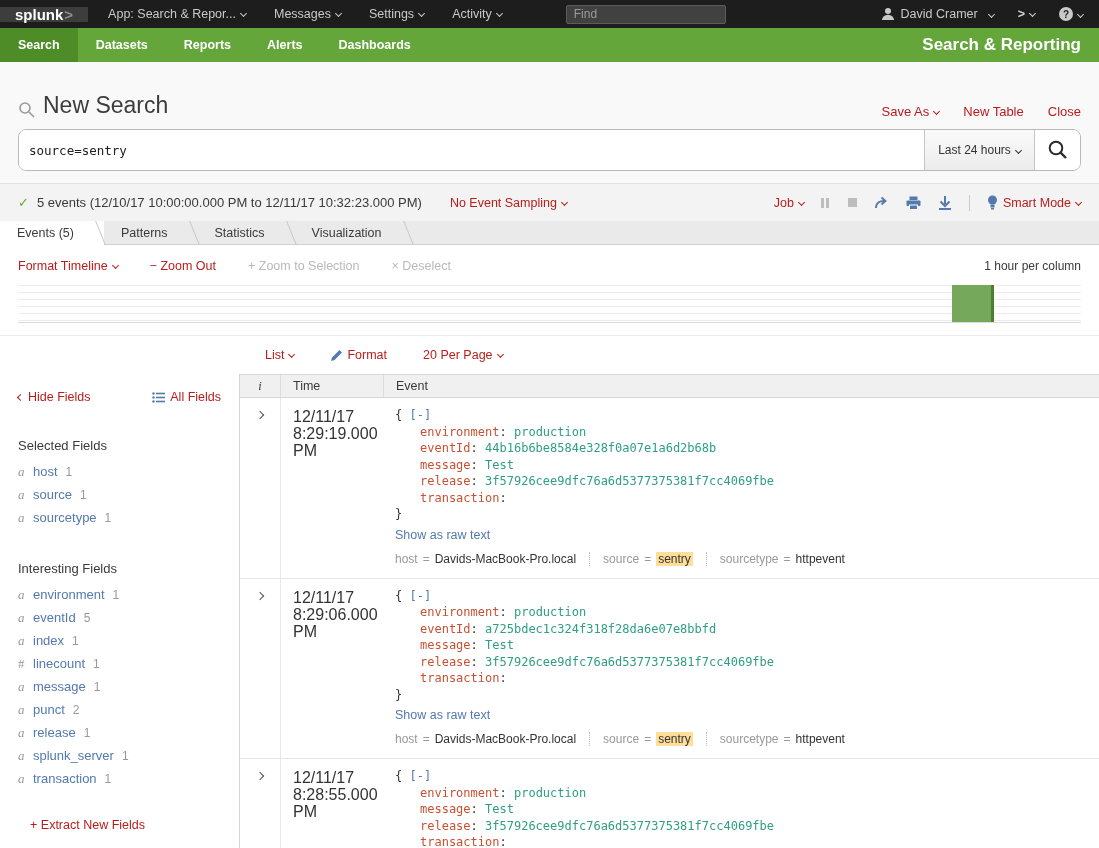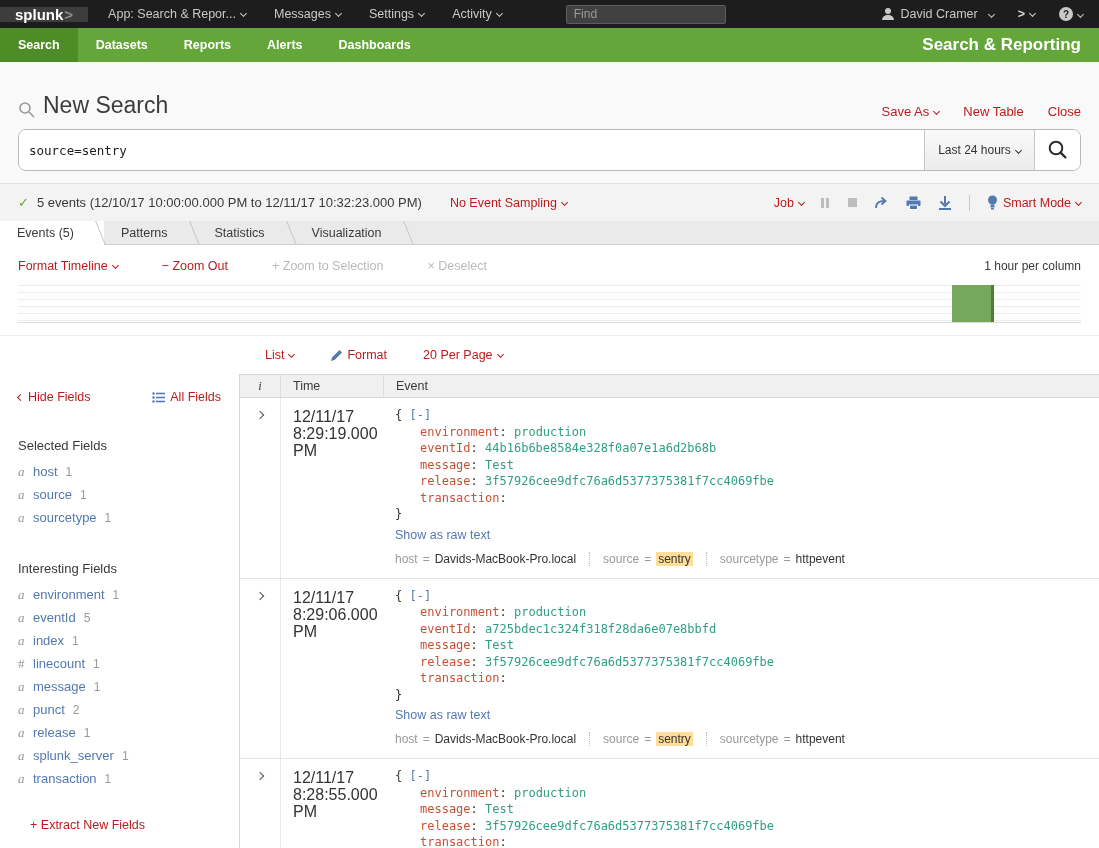--- a/index.html
+++ b/index.html
@@ -57,21 +57,21 @@
 
   
   .tabs{height:24px;background:#eaeaea;display:flex;font-size:12.5px;color:#3a3a3a;position:relative}
   .tabs::after{content:"";position:absolute;left:0;right:0;bottom:0;height:1px;background:#cfcfcf}
   .tab{position:relative;display:flex;align-items:center;padding:0 30px 0 17px;cursor:pointer;z-index:1}
   .tab .slant{position:absolute;right:3px;top:0;bottom:0;width:1px;background:#c6c6c6;transform:skewX(22deg)}
   .tab.active{background:#fff;z-index:2}
 
   
   .tlsec{padding:14px 18px 12px;border-bottom:1px solid #ececec}
-  .tlctl{display:flex;align-items:flex-start;font-size:12.5px;gap:44px}
+  .tlctl{display:flex;align-items:flex-start;font-size:12.5px;gap:32px}
   .scale{margin-left:auto;color:#3a3a3a;font-size:12px}
   .chart{margin-top:12px;height:38px;position:relative;border-bottom:1px solid #dcdcdc;background:repeating-linear-gradient(to bottom,#ececec 0,#ececec 1px,transparent 1px,transparent 7px)}
   .tlbar{position:absolute;top:0;bottom:0;left:87.9%;width:3.95%;background:#75a85b;border-right:3px solid #4f7d33;cursor:pointer}
 
   
   .rctl{padding:12px 0 12px 265px;display:flex;gap:36px;align-items:center;font-size:12.5px}
 
   
   .main{display:flex;align-items:stretch}
   .fsb{width:240px;min-width:240px;border-right:1px solid #d4d4d4;padding:16px 18px 0;font-size:13px}

